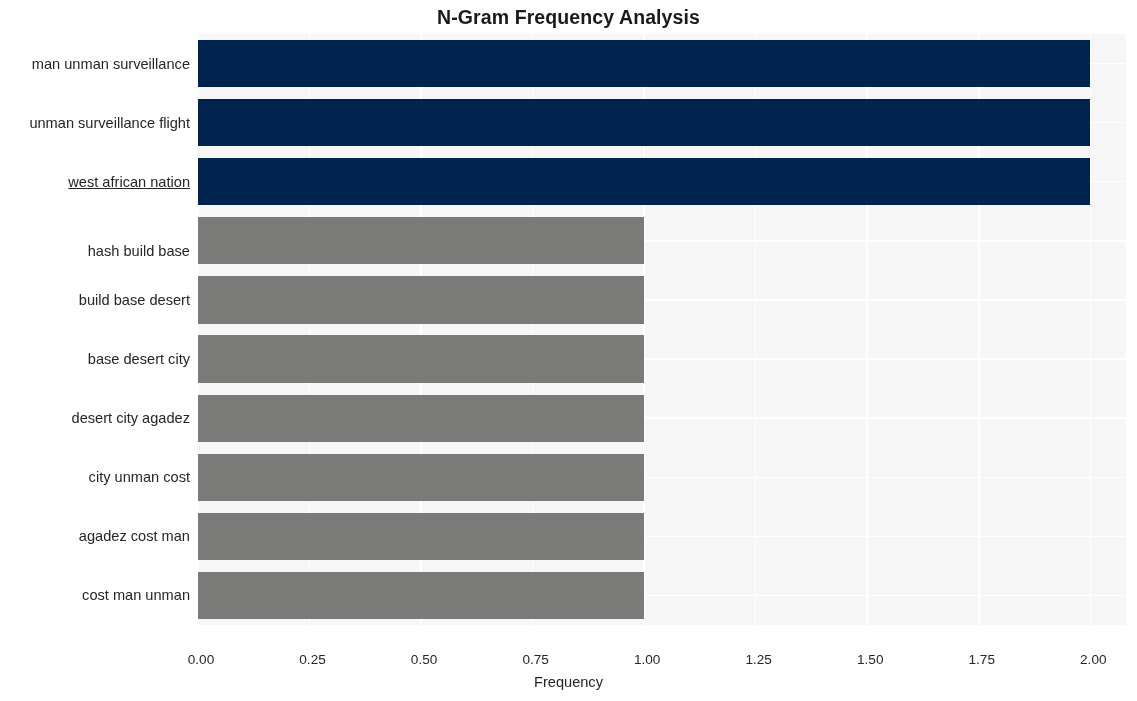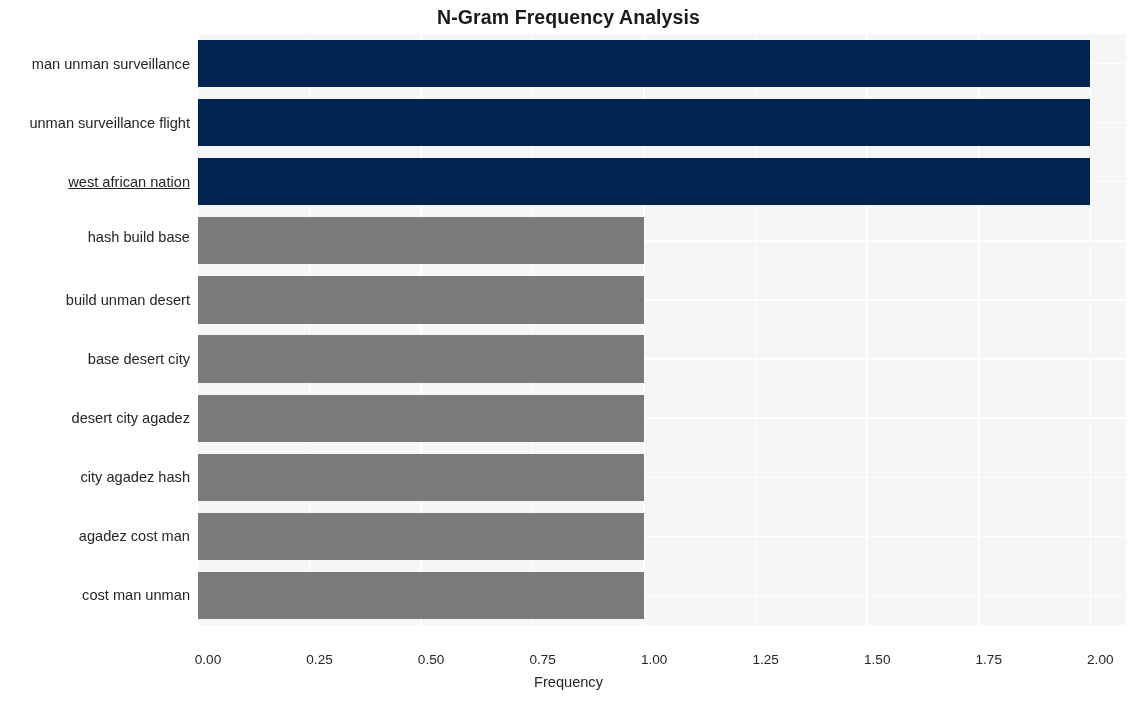--- a/index.html
+++ b/index.html
@@ -72,21 +72,21 @@
   #ylabels {
     position: absolute;
     left: 0;
     top: 0;
     width: 198px;
     height: 701px;
   }
   
   #xlabels {
     position: absolute;
-    left: 10px;
+    left: 3px;
     top: 0;
     width: 1046px;
     height: 701px;
     text-decoration: underline;
   }
   .xtick {
     position: absolute;
     top: 652px;
     font-size: 13.6px;
     color: #262626;
@@ -145,25 +145,25 @@
         <div class="bar" title="city agadez cost: 1" style="top: 419.61px; height: 47.28px; width: 446.154px; background: rgb(122, 122, 120);"></div>
         <div class="bar" title="agadez cost man: 1" style="top: 478.71px; height: 47.28px; width: 446.154px; background: rgb(122, 122, 120);"></div>
         <div class="bar" title="cost man unman: 1" style="top: 537.81px; height: 47.28px; width: 446.154px; background: rgb(122, 122, 120);"></div>
       </div>
   </div>
 
   <div id="ylabels">
       <div class="ytick" style="top: 63.55px;">man unman surveillance</div>
       <div class="ytick" style="top: 122.65px;">unman surveillance flight</div>
       <div class="ytick" style="top: 181.75px; text-decoration: underline;">west african nation</div>
-      <div class="ytick" style="top: 237px;">hash build base</div>
-      <div class="ytick" style="top: 299.95px;">build unman desert</div>
+      <div class="ytick" style="top: 251px;">hash build base</div>
+      <div class="ytick" style="top: 299.95px;">build base desert</div>
       <div class="ytick" style="top: 359.05px;">base desert city</div>
       <div class="ytick" style="top: 418.15px;">desert city agadez</div>
-      <div class="ytick" style="top: 477.25px;">city agadez hash</div>
+      <div class="ytick" style="top: 477.25px;">city unman cost</div>
       <div class="ytick" style="top: 536.35px; text-align: right;">agadez cost man</div>
       <div class="ytick" style="top: 595.45px;">cost man unman</div>
     </div>
   <div id="xlabels">
       <div class="xtick" style="left: 198px;">0.00</div>
       <div class="xtick" style="left: 309.538px;">0.25</div>
       <div class="xtick" style="left: 421.077px;">0.50</div>
       <div class="xtick" style="left: 532.615px;">0.75</div>
       <div class="xtick" style="left: 644.154px;">1.00</div>
       <div class="xtick" style="left: 755.692px;">1.25</div>

